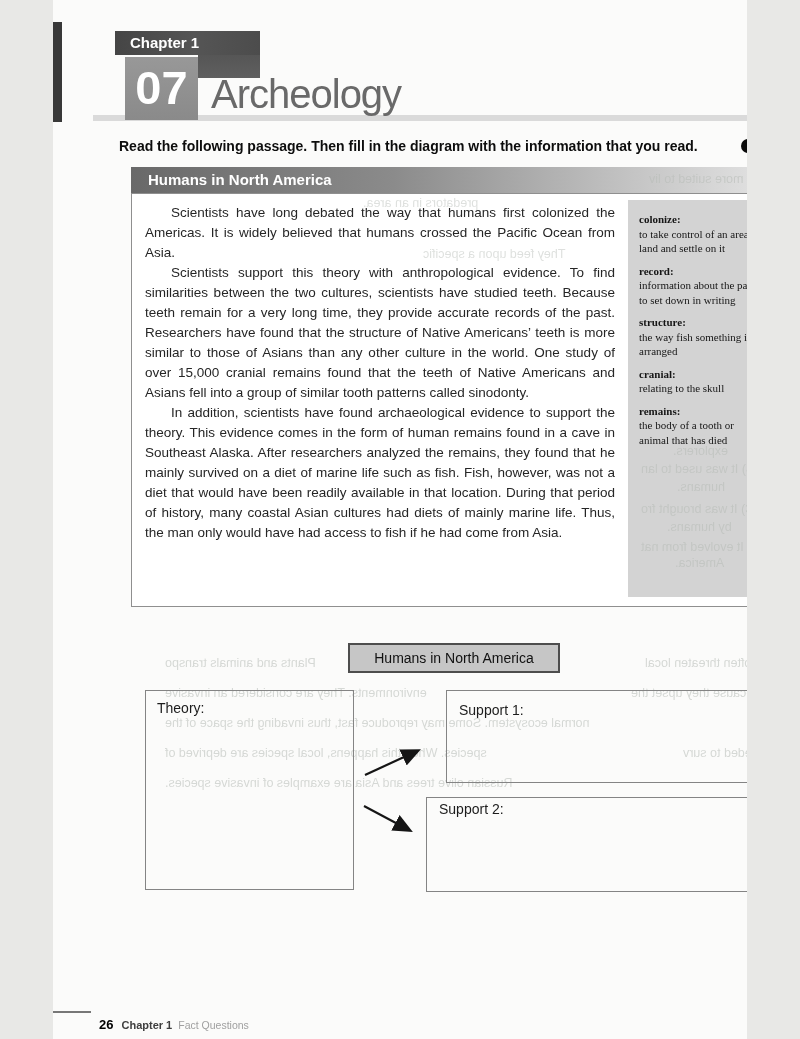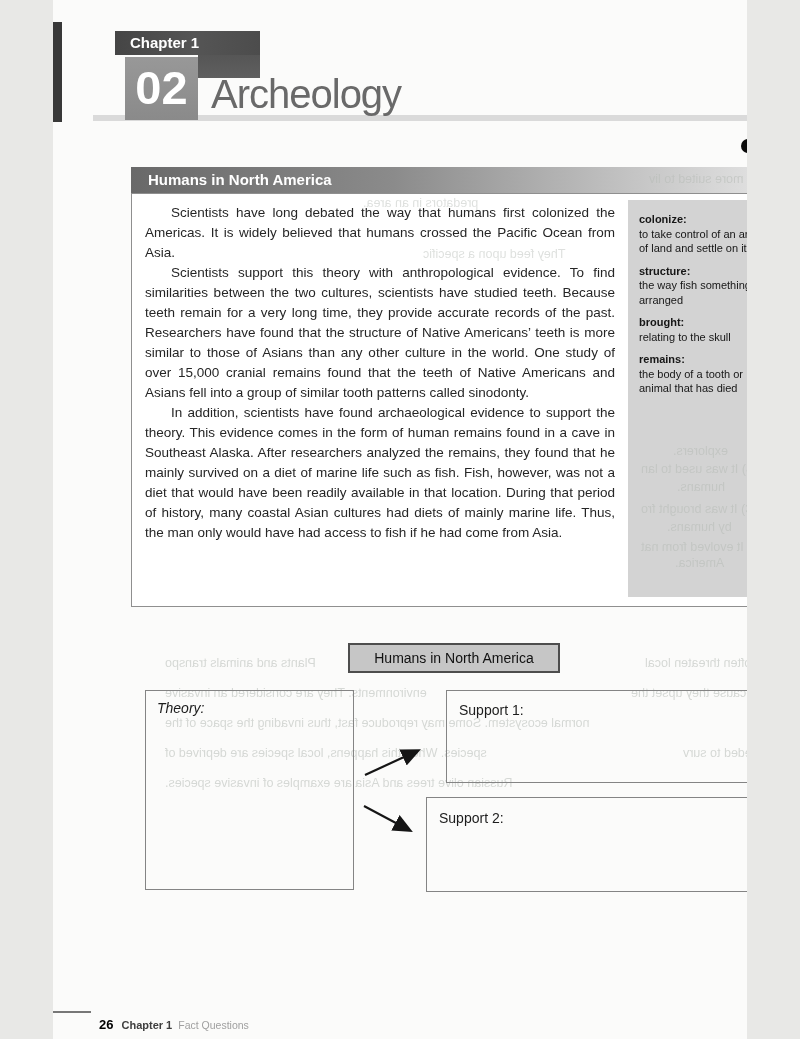--- a/index.html
+++ b/index.html
@@ -32,30 +32,30 @@
   
   .passage-title-bar{left:78px;top:167px;width:657px;height:26px;box-sizing:border-box;
     background:linear-gradient(90deg,#696969 0%,#8b8b8b 40%,#c2c2c2 75%,#e7e7e7 100%);
     color:#fff;font-size:15px;font-weight:bold;line-height:26px;padding-left:17px;}
   .passage-box{left:78px;top:193px;width:657px;height:414px;background:#fff;border:1px solid #8f8f8f;box-sizing:border-box;}
   .passage-text{left:92px;top:203px;width:470px;font-size:13.5px;line-height:20px;color:#262626;
     text-align:justify;}
   .passage-text p{margin:0;text-indent:26px;}
   .vocab-sidebar{left:575px;top:200px;width:147px;height:397px;background:#d3d3d3;box-sizing:border-box;
     padding:12px 11px;}
-  .vocab-entry{margin-bottom:8px;font-size:11px;line-height:14.5px;color:#161616;}
+  .vocab-entry{margin-bottom:8px;font-size:11px;line-height:14.5px;color:#161616;font-family:Liberation Serif, serif;}
   .vocab-term{font-weight:bold;}
 
   
   .diagram-title-box{left:295px;top:643px;width:212px;height:30px;background:#c6c6c6;border:2px solid #4d4d4d;
     box-sizing:border-box;text-align:center;font-size:14px;line-height:26px;color:#111;}
   .fill-box{border:1.5px solid #848484;box-sizing:border-box;background:transparent;font-size:14px;color:#1c1c1c;}
-  .theory-box{left:92px;top:690px;width:209px;height:200px;padding:9px 0 0 11px;font-style:italic;}
+  .theory-box{left:92px;top:690px;width:209px;height:200px;padding:9px 0 0 11px;}
   .support1-box{left:393px;top:690px;width:345px;height:93px;padding:11px 0 0 12px;}
-  .support2-box{left:373px;top:797px;width:345px;height:95px;padding:12px 0 0 12px;}
+  .support2-box{left:373px;top:797px;width:345px;height:95px;padding:3px 0 0 12px;}
   .arrows-svg{left:300px;top:738px;width:80px;height:105px;}
 
   
   .footer-rule{left:0;top:1011px;width:38px;height:2px;background:#777;}
   .footer{left:46px;top:1017px;font-size:11px;color:#444;}
   .footer .pagenum{font-size:13px;font-weight:bold;color:#000;margin-right:8px;}
   .footer .chap{font-weight:bold;color:#3e3e3e;margin-right:6px;}
   .footer .sect{color:#a0a0a0;font-size:10.5px;}
 
   
@@ -69,24 +69,25 @@
 <div id="page">
 
   <div class="abs scan-strip"></div>
 
   <div class="abs banner-tab"></div>
   <div class="abs chapter-banner">
     <span>Chapter 1</span>
   </div>
   <div class="abs title-underline"></div>
   <div class="abs unit-number-box">
-    <span>02</span>
+    <span>07</span>
   </div>
   <div class="abs unit-title">Archeology</div>
 
+  <div class="abs instruction">Read the following passage. Then fill in the diagram with the information that you read.</div>
   <div class="abs track-badge">Track 3</div>
 
   <div class="abs passage-title-bar">
     <span>Humans in North America</span>
   </div>
   <div class="abs passage-box"></div>
 
   <div class="abs ghost dk" style="left:310px;top:196px;">predators in an area.</div>
   <div class="abs ghost dk" style="left:370px;top:247px;">They feed upon a specific</div>
 
@@ -95,25 +96,29 @@
     <p>Scientists support this theory with anthropological evidence. To find similarities between the two cultures, scientists have studied teeth. Because teeth remain for a very long time, they provide accurate records of the past. Researchers have found that the structure of Native Americans’ teeth is more similar to those of Asians than any other culture in the world. One study of over 15,000 cranial remains found that the teeth of Native Americans and Asians fell into a group of similar tooth patterns called sinodonty.</p>
     <p>In addition, scientists have found archaeological evidence to support the theory. This evidence comes in the form of human remains found in a cave in Southeast Alaska. After researchers analyzed the remains, they found that he mainly survived on a diet of marine life such as fish. Fish, however, was not a diet that would have been readily available in that location. During that period of history, many coastal Asian cultures had diets of mainly marine life. Thus, the man only would have had access to fish if he had come from Asia.</p>
   </div>
 
   <div class="abs vocab-sidebar">
     <div class="vocab-entry">
       <div class="vocab-term">colonize:</div>
       <div>to take control of an area of land and settle on it</div>
     </div>
     <div class="vocab-entry">
+      <div class="vocab-term">record:</div>
+      <div>information about the past; to set down in writing</div>
+    </div>
+    <div class="vocab-entry">
       <div class="vocab-term">structure:</div>
       <div>the way fish something is arranged</div>
     </div>
     <div class="vocab-entry">
-      <div class="vocab-term">brought:</div>
+      <div class="vocab-term">cranial:</div>
       <div>relating to the skull</div>
     </div>
     <div class="vocab-entry">
       <div class="vocab-term">remains:</div>
       <div>the body of a tooth or animal that has died</div>
     </div>
   </div>
 
   <div class="abs ghost" style="left:596px;top:172px;">(A) It is more suited to liv</div>
   <div class="abs ghost" style="left:620px;top:444px;">explorers.</div>

